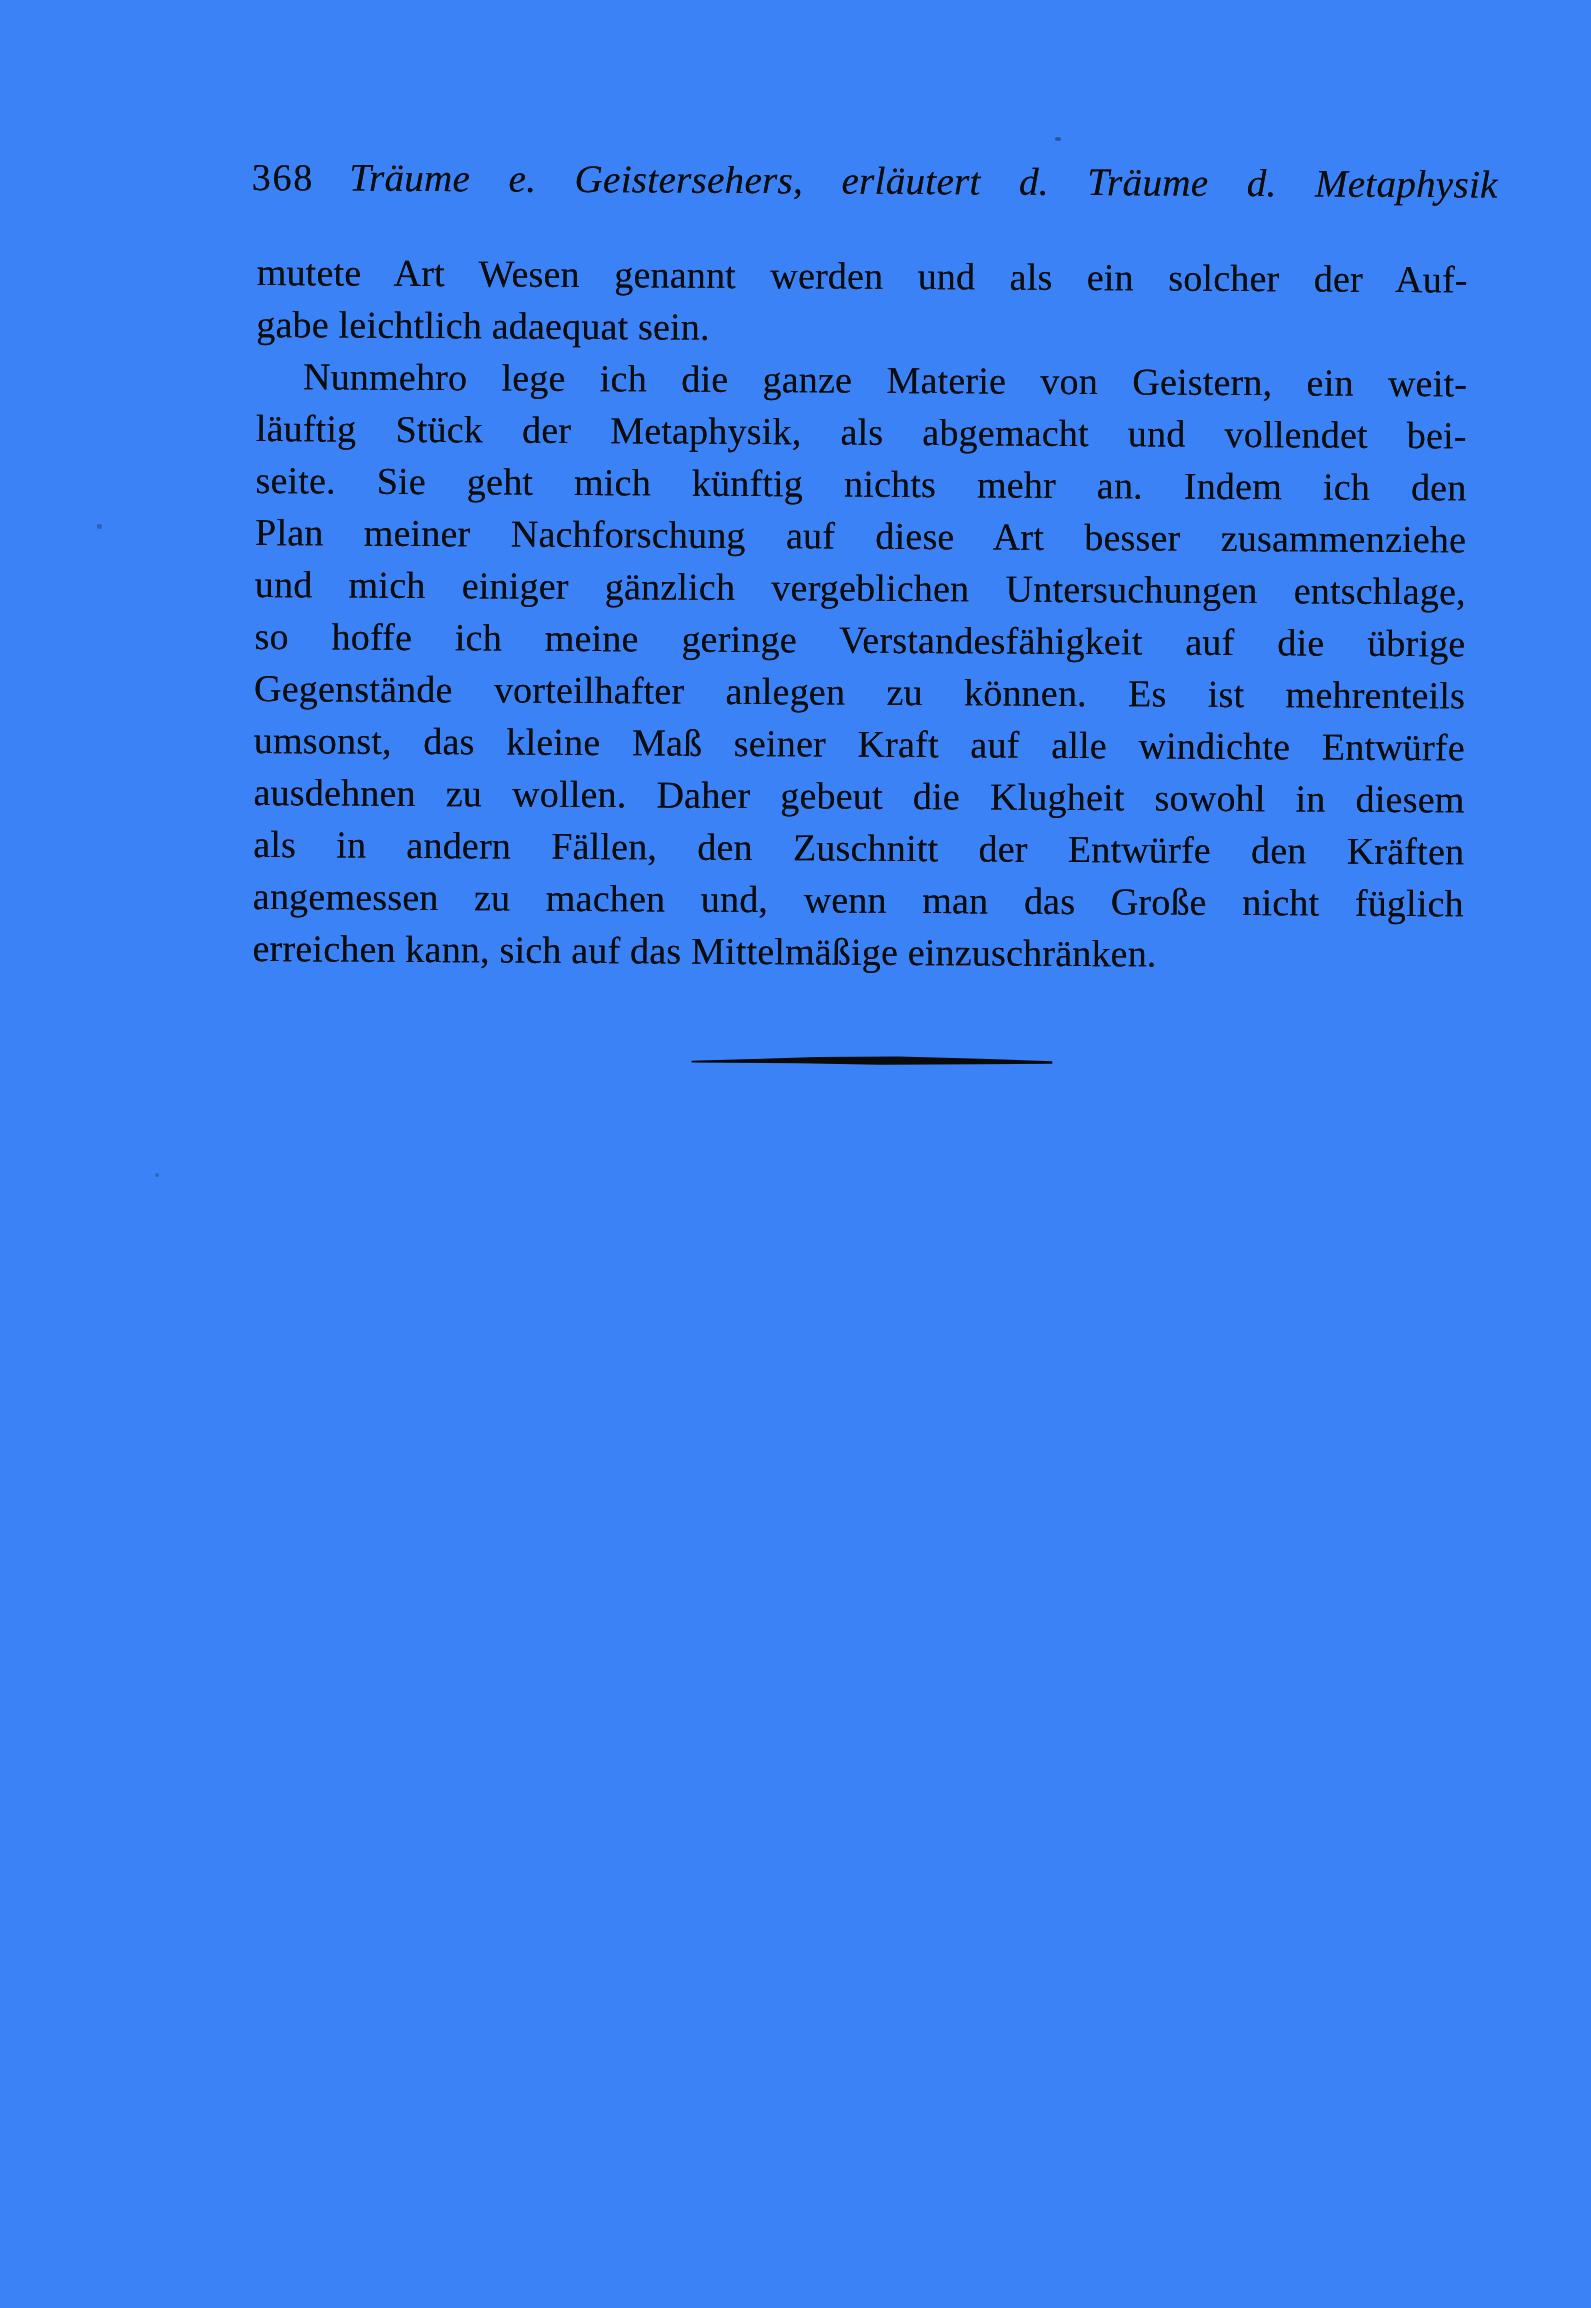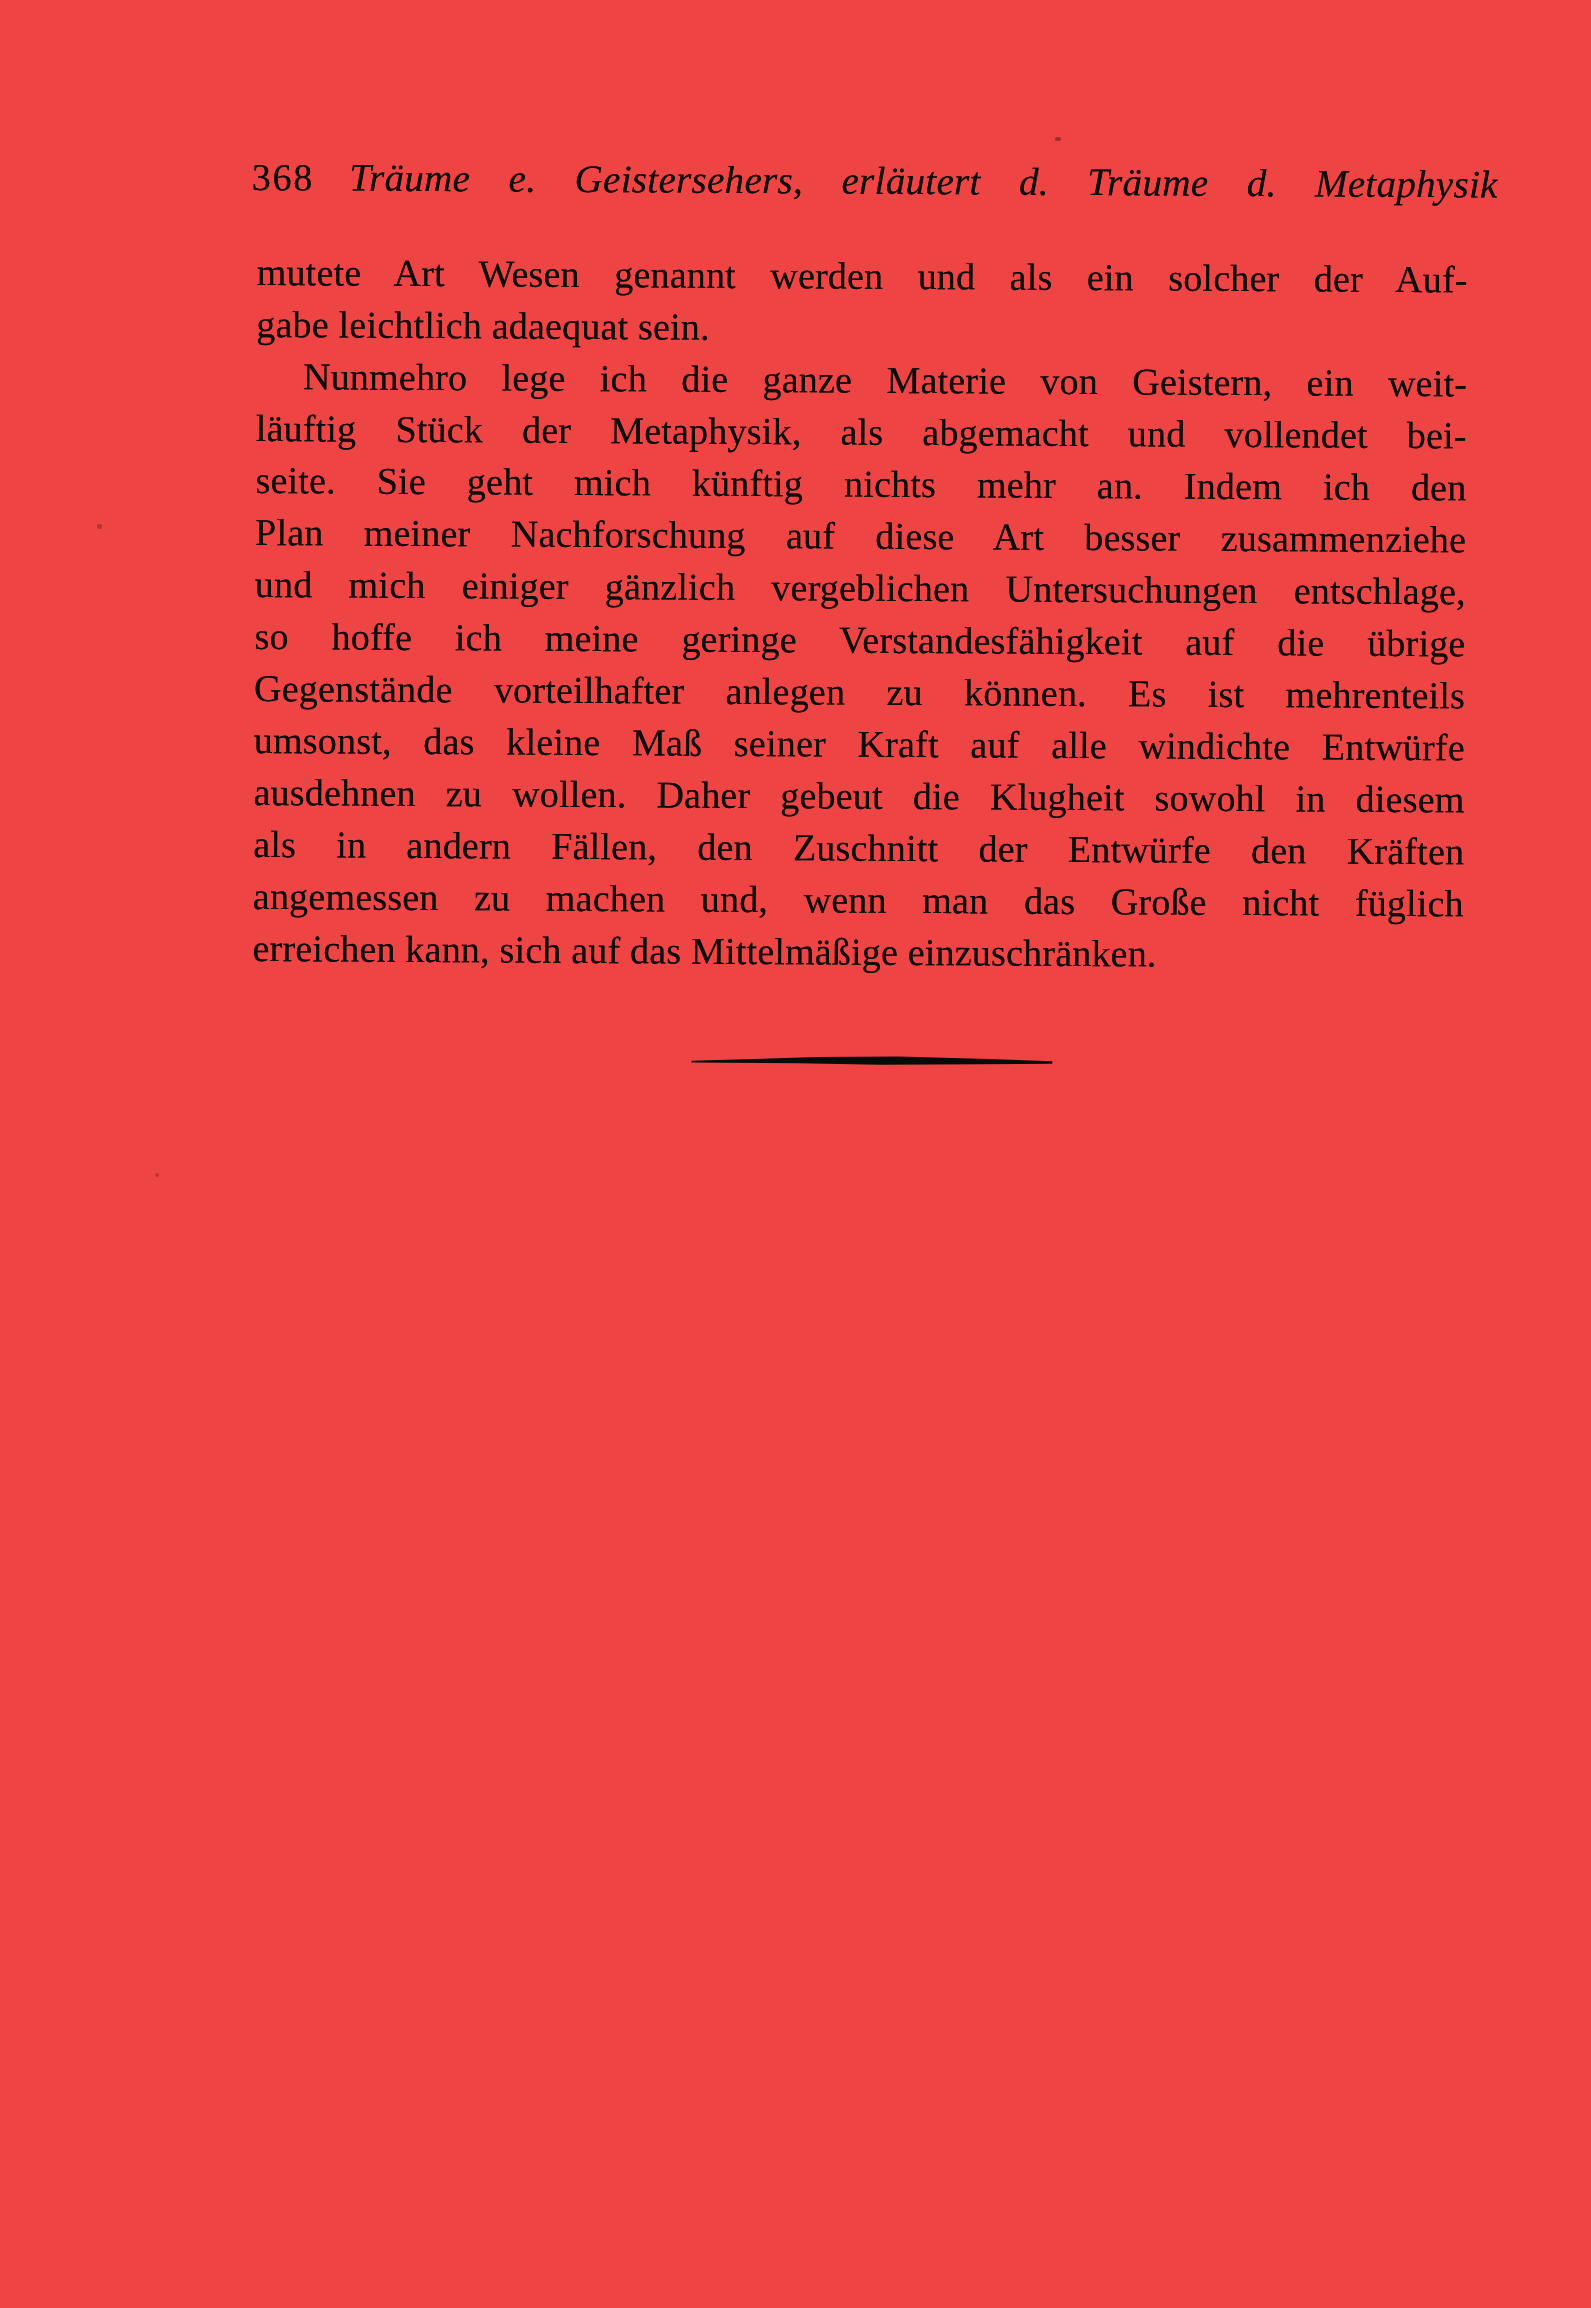--- a/index.html
+++ b/index.html
@@ -11,21 +11,21 @@
     width: 1592px;
     height: 2308px;
     position: relative;
     font-family: "Liberation Serif", "DejaVu Serif", serif;
     color: #0d0d0d;
     overflow: hidden;
   }
   .scan-page {
     position: absolute;
     inset: 0;
-    background: #ef4444;
+    background: #3b82f6;
   }
   .content {
     position: absolute;
     left: 252px;
     top: 148px;
     width: 1246px;
     transform: rotate(0.35deg);
     transform-origin: left top;
     text-shadow: 0 0 0.5px rgba(0,0,0,0.75);
   }

